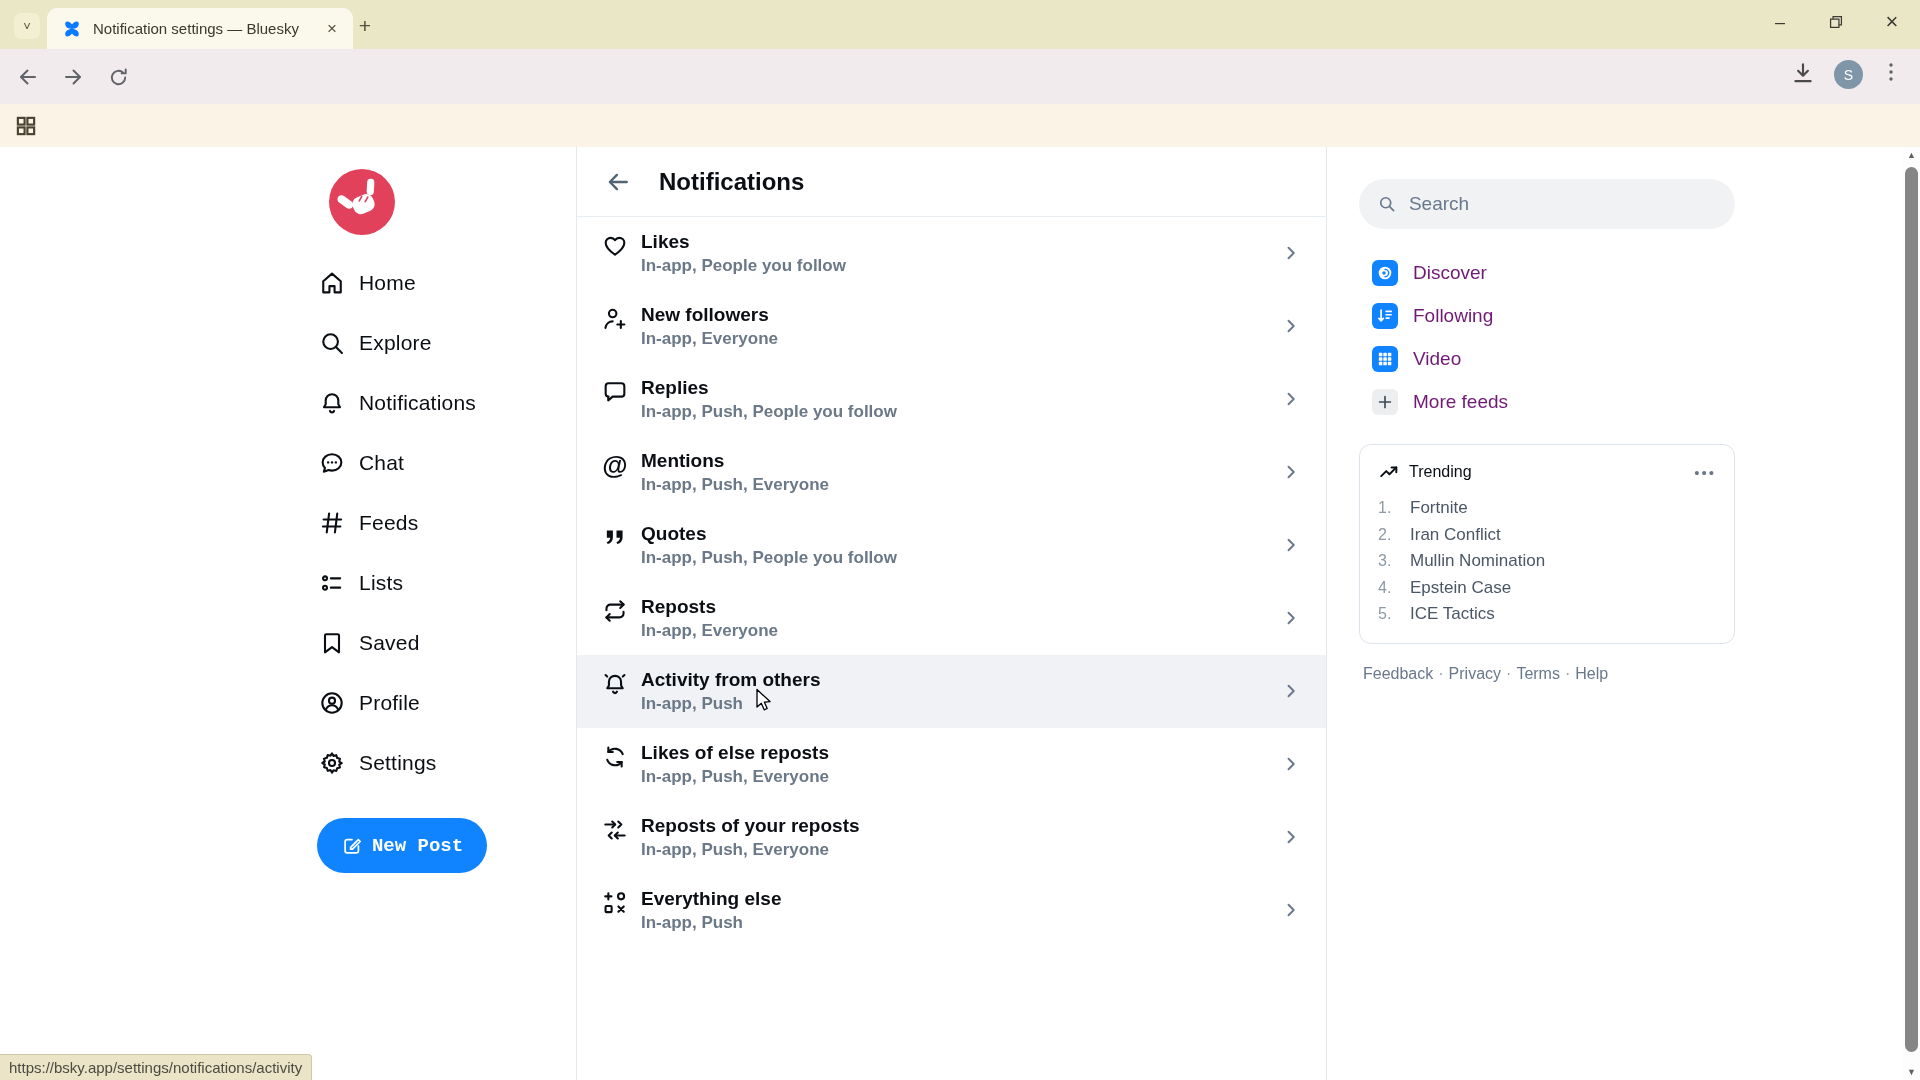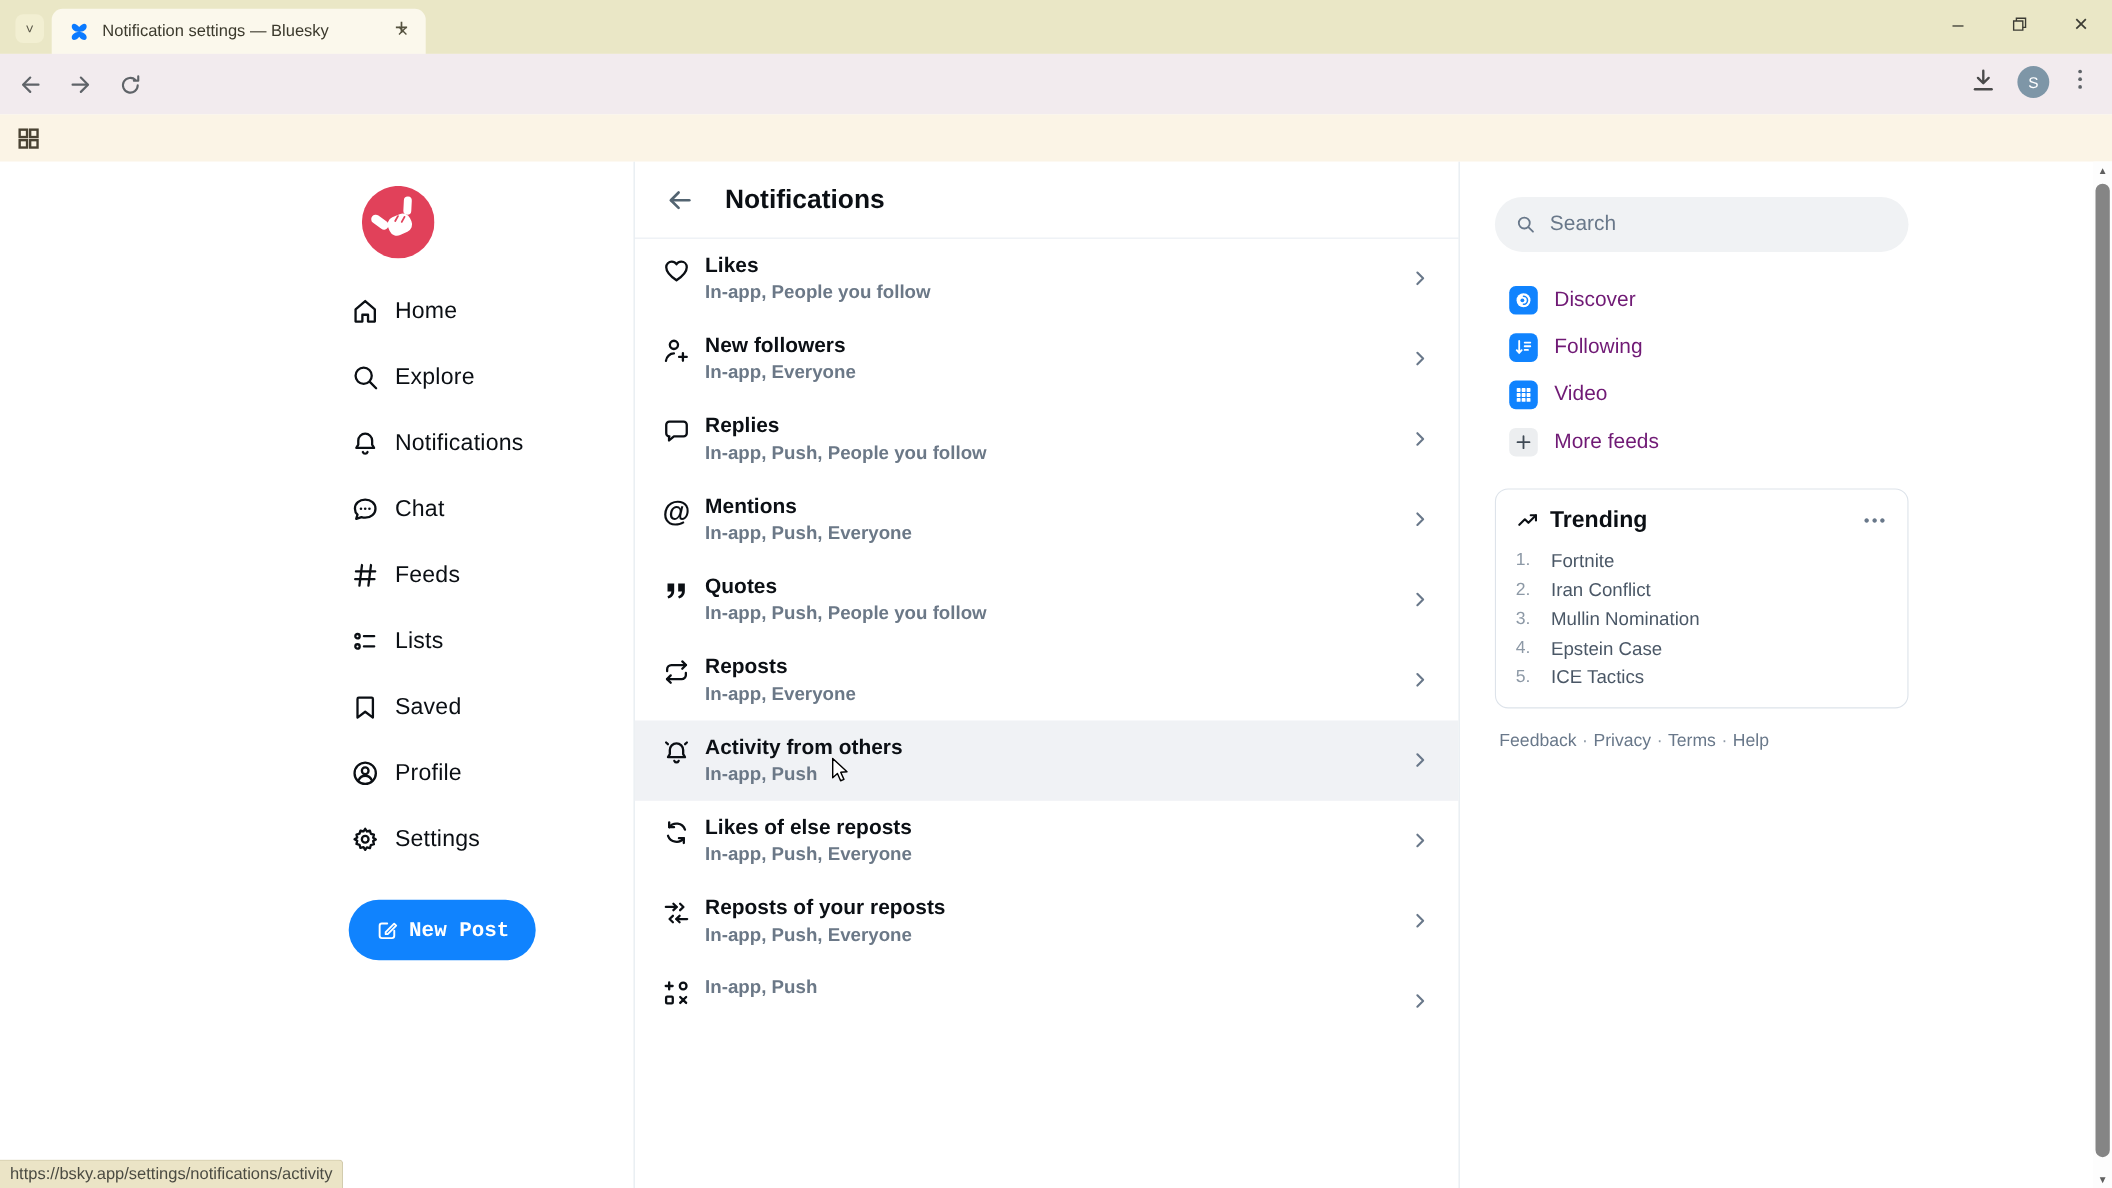--- a/index.html
+++ b/index.html
@@ -4,21 +4,21 @@
 <style>
   * { margin:0; padding:0; box-sizing:border-box; }
   html,body { width:1920px; height:1080px; overflow:hidden; background:#fff;
     font-family:"Liberation Sans", sans-serif; }
   .browser { position:relative; width:1920px; height:1080px; background:#fff; }
 
   
   .tabstrip { position:absolute; left:0; top:0; width:1920px; height:49px; background:#eae7c6; }
   .tabsearch { position:absolute; left:14px; top:13px; width:26px; height:26px; border-radius:7px;
     background:#f2efd2; display:flex; align-items:center; justify-content:center; color:#5a5747; font-size:13px; }
-  .tab { position:absolute; left:47px; top:8px; width:340px; height:41px; background:#fbf8ec;
+  .tab { position:absolute; left:47px; top:8px; width:306px; height:41px; background:#fbf8ec;
     border-radius:10px 10px 0 0; display:flex; align-items:center; padding:0 10px 0 14px; }
   .tab .fav { width:22px; height:22px; flex:0 0 auto; }
   .tab .title { margin-left:10px; font-size:15px; color:#3b392c; white-space:nowrap; overflow:hidden;
     text-overflow:ellipsis; flex:1 1 auto; }
   .tab .close { width:22px; height:22px; border-radius:50%; display:flex; align-items:center; justify-content:center;
     color:#55523f; font-size:17px; }
   .newtab { position:absolute; left:352px; top:13px; width:26px; height:26px; display:flex; align-items:center;
     justify-content:center; color:#55523f; font-size:21px; }
   .wincontrols { position:absolute; right:0; top:0; height:44px; display:flex; }
   .winbtn { width:56px; height:44px; display:flex; align-items:center; justify-content:center; color:#3c3c34; }
@@ -77,21 +77,21 @@
   .searchbox input::placeholder { color:#69788a; }
   .feeds { position:absolute; left:1372px; top:104px; width:363px; }
   .feeditem { height:43px; display:flex; align-items:center; gap:15px; cursor:pointer; }
   .feedicon { width:26px; height:26px; border-radius:6px; background:#1083fe; display:flex; align-items:center;
     justify-content:center; }
   .feedicon.gray { background:#eceef0; }
   .feedlabel { font-size:19px; color:#701a75; }
   .trending { position:absolute; left:1359px; top:297px; width:376px; height:200px; border:1px solid #dde3ea;
     border-radius:12px; padding:16px 18px; }
   .trendhead { display:flex; align-items:center; gap:9px; }
-  .trendtitle { font-size:21px; font-weight:700; color:#0b0f14; flex:1 1 auto; }
+  .trendtitle { font-size:16px; font-weight:400; color:#0b0f14; flex:1 1 auto; }
   .trenddots { color:#69788a; font-size:15px; letter-spacing:2px; cursor:pointer; }
   .trendlist { margin-top:12px; }
   .trenditem { display:flex; gap:10px; height:26.5px; align-items:center; cursor:pointer; }
   .trendnum { width:22px; font-size:16px; color:#8d99a6; text-align:left; }
   .trendtext { font-size:17px; color:#4a5766; }
   .sidefooter { position:absolute; left:1363px; top:518px; font-size:16px; color:#69788a; }
   .sidefooter a { color:#69788a; text-decoration:none; cursor:pointer; }
   .sidefooter .dot { margin:0 5px; color:#8d99a6; }
 
   
@@ -510,20 +510,21 @@
           <div class="row">
             <span class="icn rowicn">
               <svg viewBox="0 0 24 24" fill="none" stroke="#0b0f14" stroke-width="1.8" stroke-linecap="round" stroke-linejoin="round">
                 <path d="M6.3 3.6v5.4M3.6 6.3H9"></path>
                 <circle cx="17.2" cy="6.3" r="2.6"></circle>
                 <rect x="3.9" y="14.6" width="5.2" height="5.2" rx="0.8"></rect>
                 <path d="M14.9 14.9l4.6 4.6M19.5 14.9l-4.6 4.6"></path>
               </svg>
             </span>
             <div class="rowtext">
+              <div class="rowtitle">Everything else</div>
               <div class="rowsub">In-app, Push</div>
             </div>
             <span class="icn chev">
               <svg viewBox="0 0 24 24" fill="none" stroke="#69788a" stroke-width="2.1" stroke-linecap="round" stroke-linejoin="round">
                 <path d="M9.3 6.3 15 12l-5.7 5.7"></path>
               </svg>
             </span>
           </div>
         </div>
     </div>

